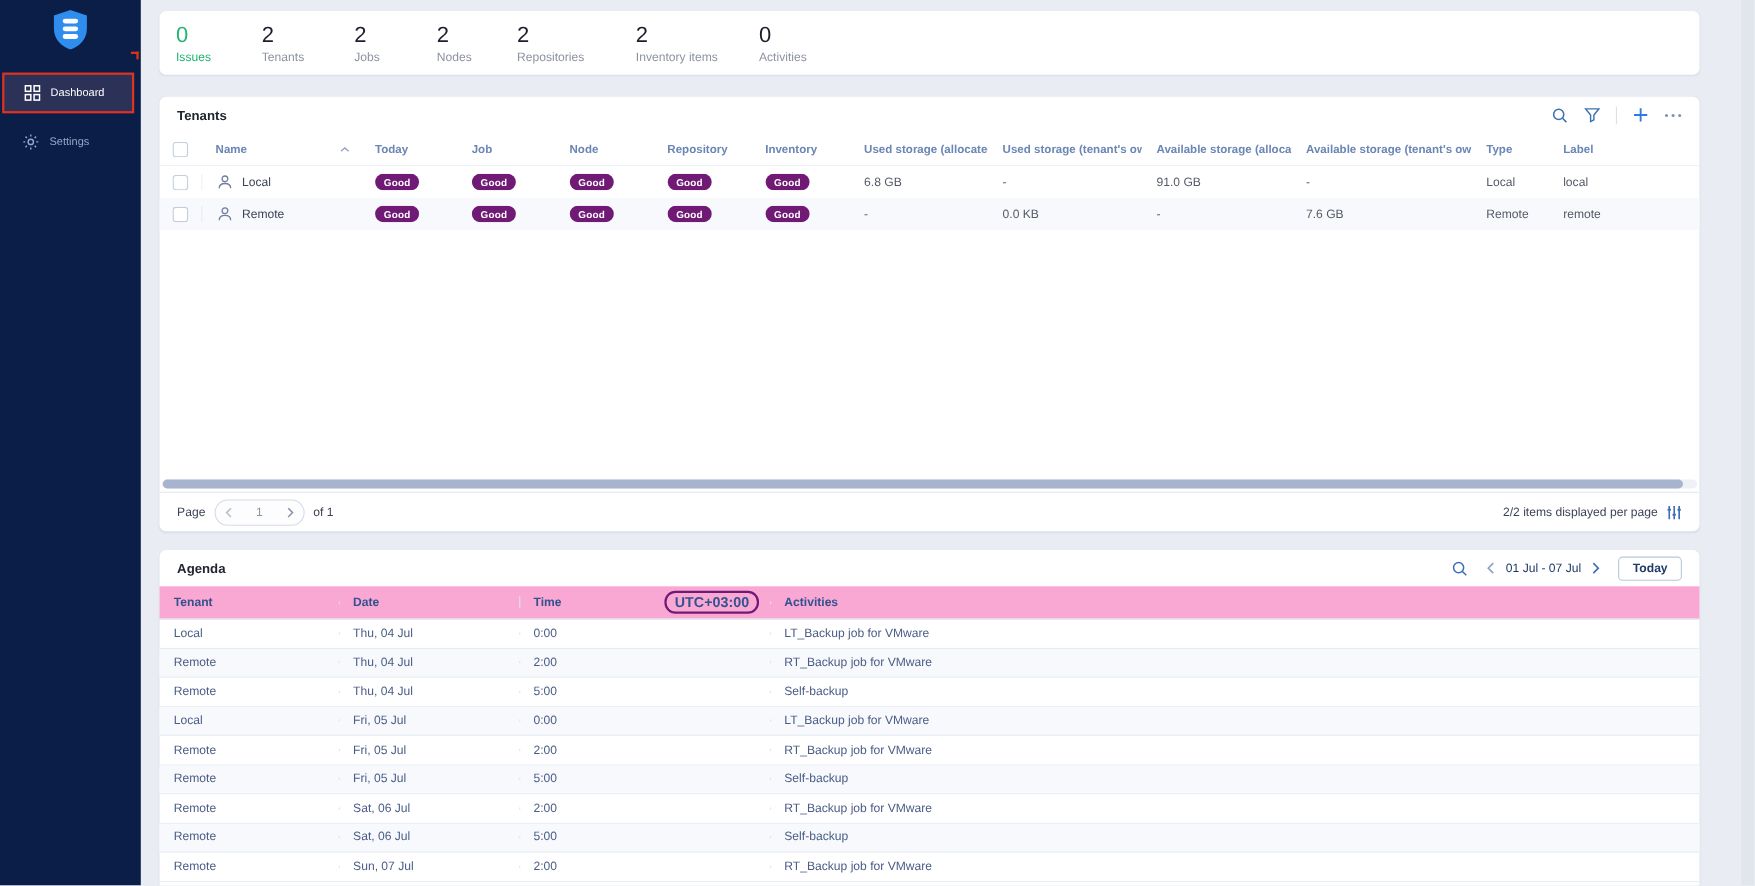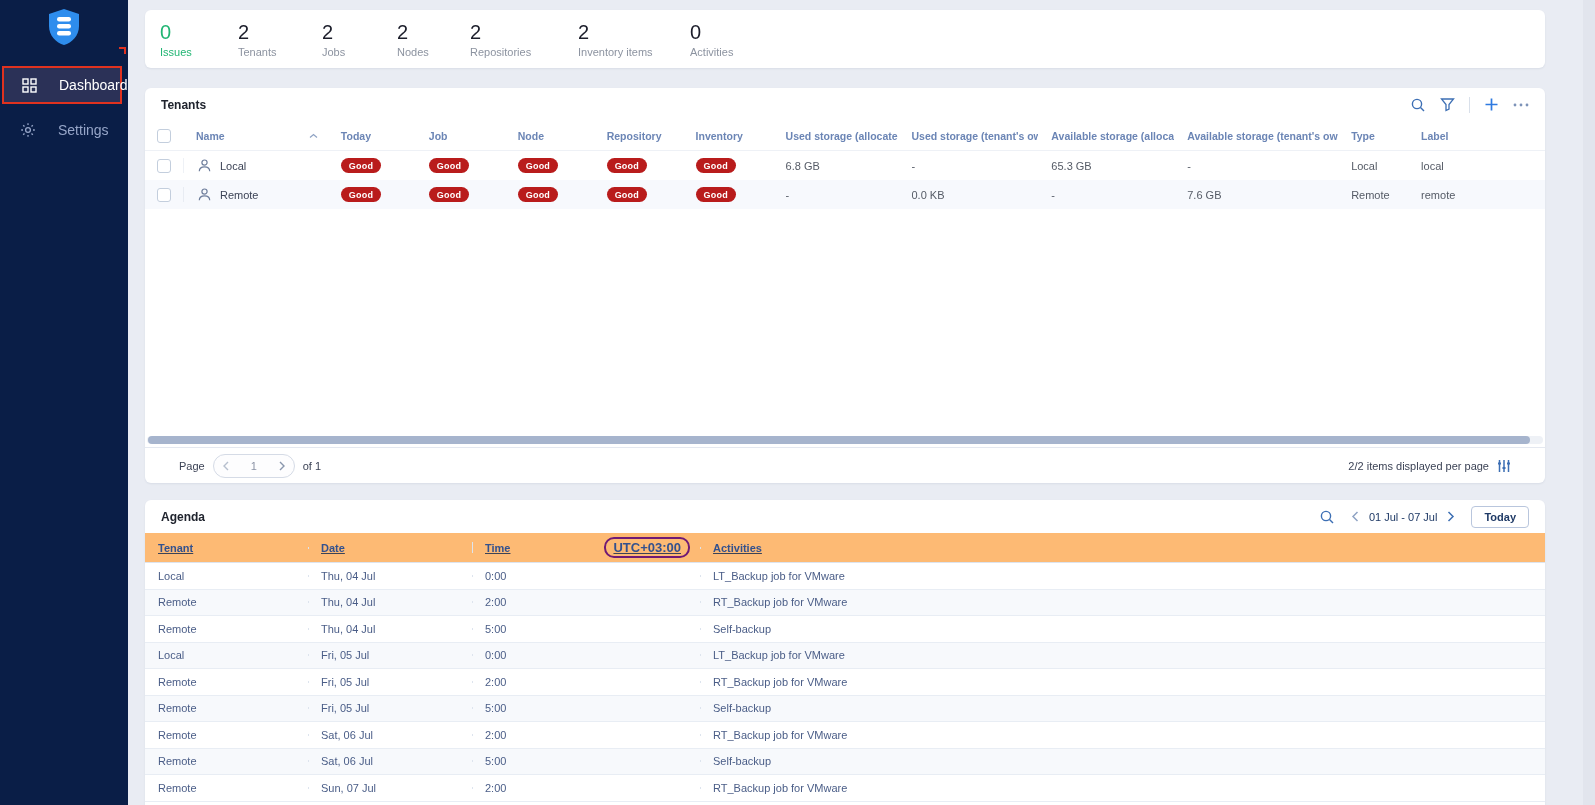--- a/index.html
+++ b/index.html
@@ -11,23 +11,23 @@
     font-size:11px;
     color:#3c4356;
   }
   
   .sidebar {
     position:absolute; left:0; top:0; width:128px; height:805px;
     background:#0a1e47; color:#8d9cc0;
   }
   .logo-wrap { display:flex; justify-content:center; padding-top:8px; }
   .side-item {
-    display:flex; align-items:center; gap:22px;
+    display:flex; align-items:center; gap:9px;
     padding:10px 12px 10px 20px; cursor:pointer;
-    color:#97a6c9; font-size:14px;
+    color:#97a6c9; font-size:10px;
   }
   .side-item.active {
     background:#2b3157; color:#ffffff;
     border:2px solid #e0321f;
     margin:0 6px 0 2px; padding:9px 10px 9px 18px;
   }
   .side-footer { position:absolute; bottom:14px; left:0; width:100%; }
   .red-artifact {
     position:absolute; left:119px; top:47px; width:7px; height:7px;
     border-top:2px solid #e0321f; border-right:2px solid #e0321f;
@@ -69,49 +69,49 @@
   .col-s3   { width:90px; }
   .col-u1   { width:126px; }
   .col-u2   { width:140px; }
   .col-a1   { width:136px; }
   .col-a2   { width:164px; }
   .col-type { width:70px; }
   .col-lbl  { width:137px; }
   .checkbox { width:14px; height:14px; border:1px solid #c3cedd; border-radius:3px; background:#fff; cursor:pointer; }
   .sort-caret { margin-left:auto; margin-right:10px; color:#8fa3c4; }
   .badge {
-    display:inline-block; background:#b91c1c; color:#fff; font-weight:bold;
+    display:inline-block; background:#701a75; color:#fff; font-weight:bold;
     font-size:9px; padding:2.5px 8px; border-radius:9px; letter-spacing:.2px;
   }
   .t-row.alt { background:#f7f9fd; }
   .t-row .t-cell { color:#555b66; }
   .t-row .name-text { color:#3c4356; }
   .hscroll-zone { height:14px; padding:3px 2px; }
   .hscroll-track { height:8px; border-radius:4px; background:#eef1f6; position:relative; }
   .hscroll-thumb { position:absolute; left:1px; top:0; height:8px; width:99%; border-radius:4px; background:#a6b4cd; cursor:grab; }
   .t-footer {
     height:36px; border-top:1px solid #e4e8f0; display:flex; align-items:center;
-    justify-content:space-between; padding:0 34px;
+    justify-content:space-between; padding:0 16px;
   }
   .pag-left { display:flex; align-items:center; gap:8px; color:#3c4356; }
   .pager {
     display:flex; align-items:center; border:1px solid #d5dbe6; border-radius:12px;
     height:24px; width:82px; background:#fdfdfe; justify-content:space-between; padding:0 8px;
   }
   .pager .pg-num { color:#8b93a5; }
   .pag-right { display:flex; align-items:center; gap:8px; color:#3c4356; }
   
   .agenda-card { height:330px; display:flex; flex-direction:column; }
   .agenda-range { display:flex; align-items:center; gap:10px; color:#1f3a66; }
   .today-btn {
     border:1px solid #b9c6dd; background:#fff; color:#1f3a66; font-weight:bold;
     font-size:11px; border-radius:4px; padding:4px 12px; cursor:pointer;
     font-family:"Liberation Sans", sans-serif;
   }
-  .a-hrow { display:flex; align-items:center; height:30px; background:#fdba74; border-bottom:1px solid #dde4ee;text-decoration:underline; }
+  .a-hrow { display:flex; align-items:center; height:30px; background:#f9a8d4; border-bottom:1px solid #dde4ee; }
   .a-cell { padding-left:13px; position:relative; white-space:nowrap; }
   .a-hcell { font-weight:bold; color:#33518e; font-size:11px; display:flex; align-items:center; }
   .a-hcell::before, .a-bcell::before {
     content:''; position:absolute; left:0; top:5px; bottom:5px; width:1px; background:#dde4ee;
   }
   .a-col1::before { display:none !important; }
   .a-col1 { width:163px; }
   .a-col2 { width:164px; }
   .a-col3 { width:228px; }
   .a-col4 { flex:1; }
@@ -268,21 +268,21 @@
           </span>
           <span class="name-text">Local</span>
         </div>
         <div class="t-cell col-s"><span class="badge">Good</span></div>
         <div class="t-cell col-s2"><span class="badge">Good</span></div>
         <div class="t-cell col-s2"><span class="badge">Good</span></div>
         <div class="t-cell col-s2"><span class="badge">Good</span></div>
         <div class="t-cell col-s3"><span class="badge">Good</span></div>
         <div class="t-cell col-u1">6.8 GB</div>
         <div class="t-cell col-u2">-</div>
-        <div class="t-cell col-a1">65.3 GB</div>
+        <div class="t-cell col-a1">91.0 GB</div>
         <div class="t-cell col-a2">-</div>
         <div class="t-cell col-type">Local</div>
         <div class="t-cell col-lbl">local</div>
       </div>
 
       <div class="t-row alt">
         <div class="t-cell col-cb">
             <span class="checkbox"></span>
           </div>
         <div class="t-cell col-name" style="border-left:1px solid #e8ecf3;">

